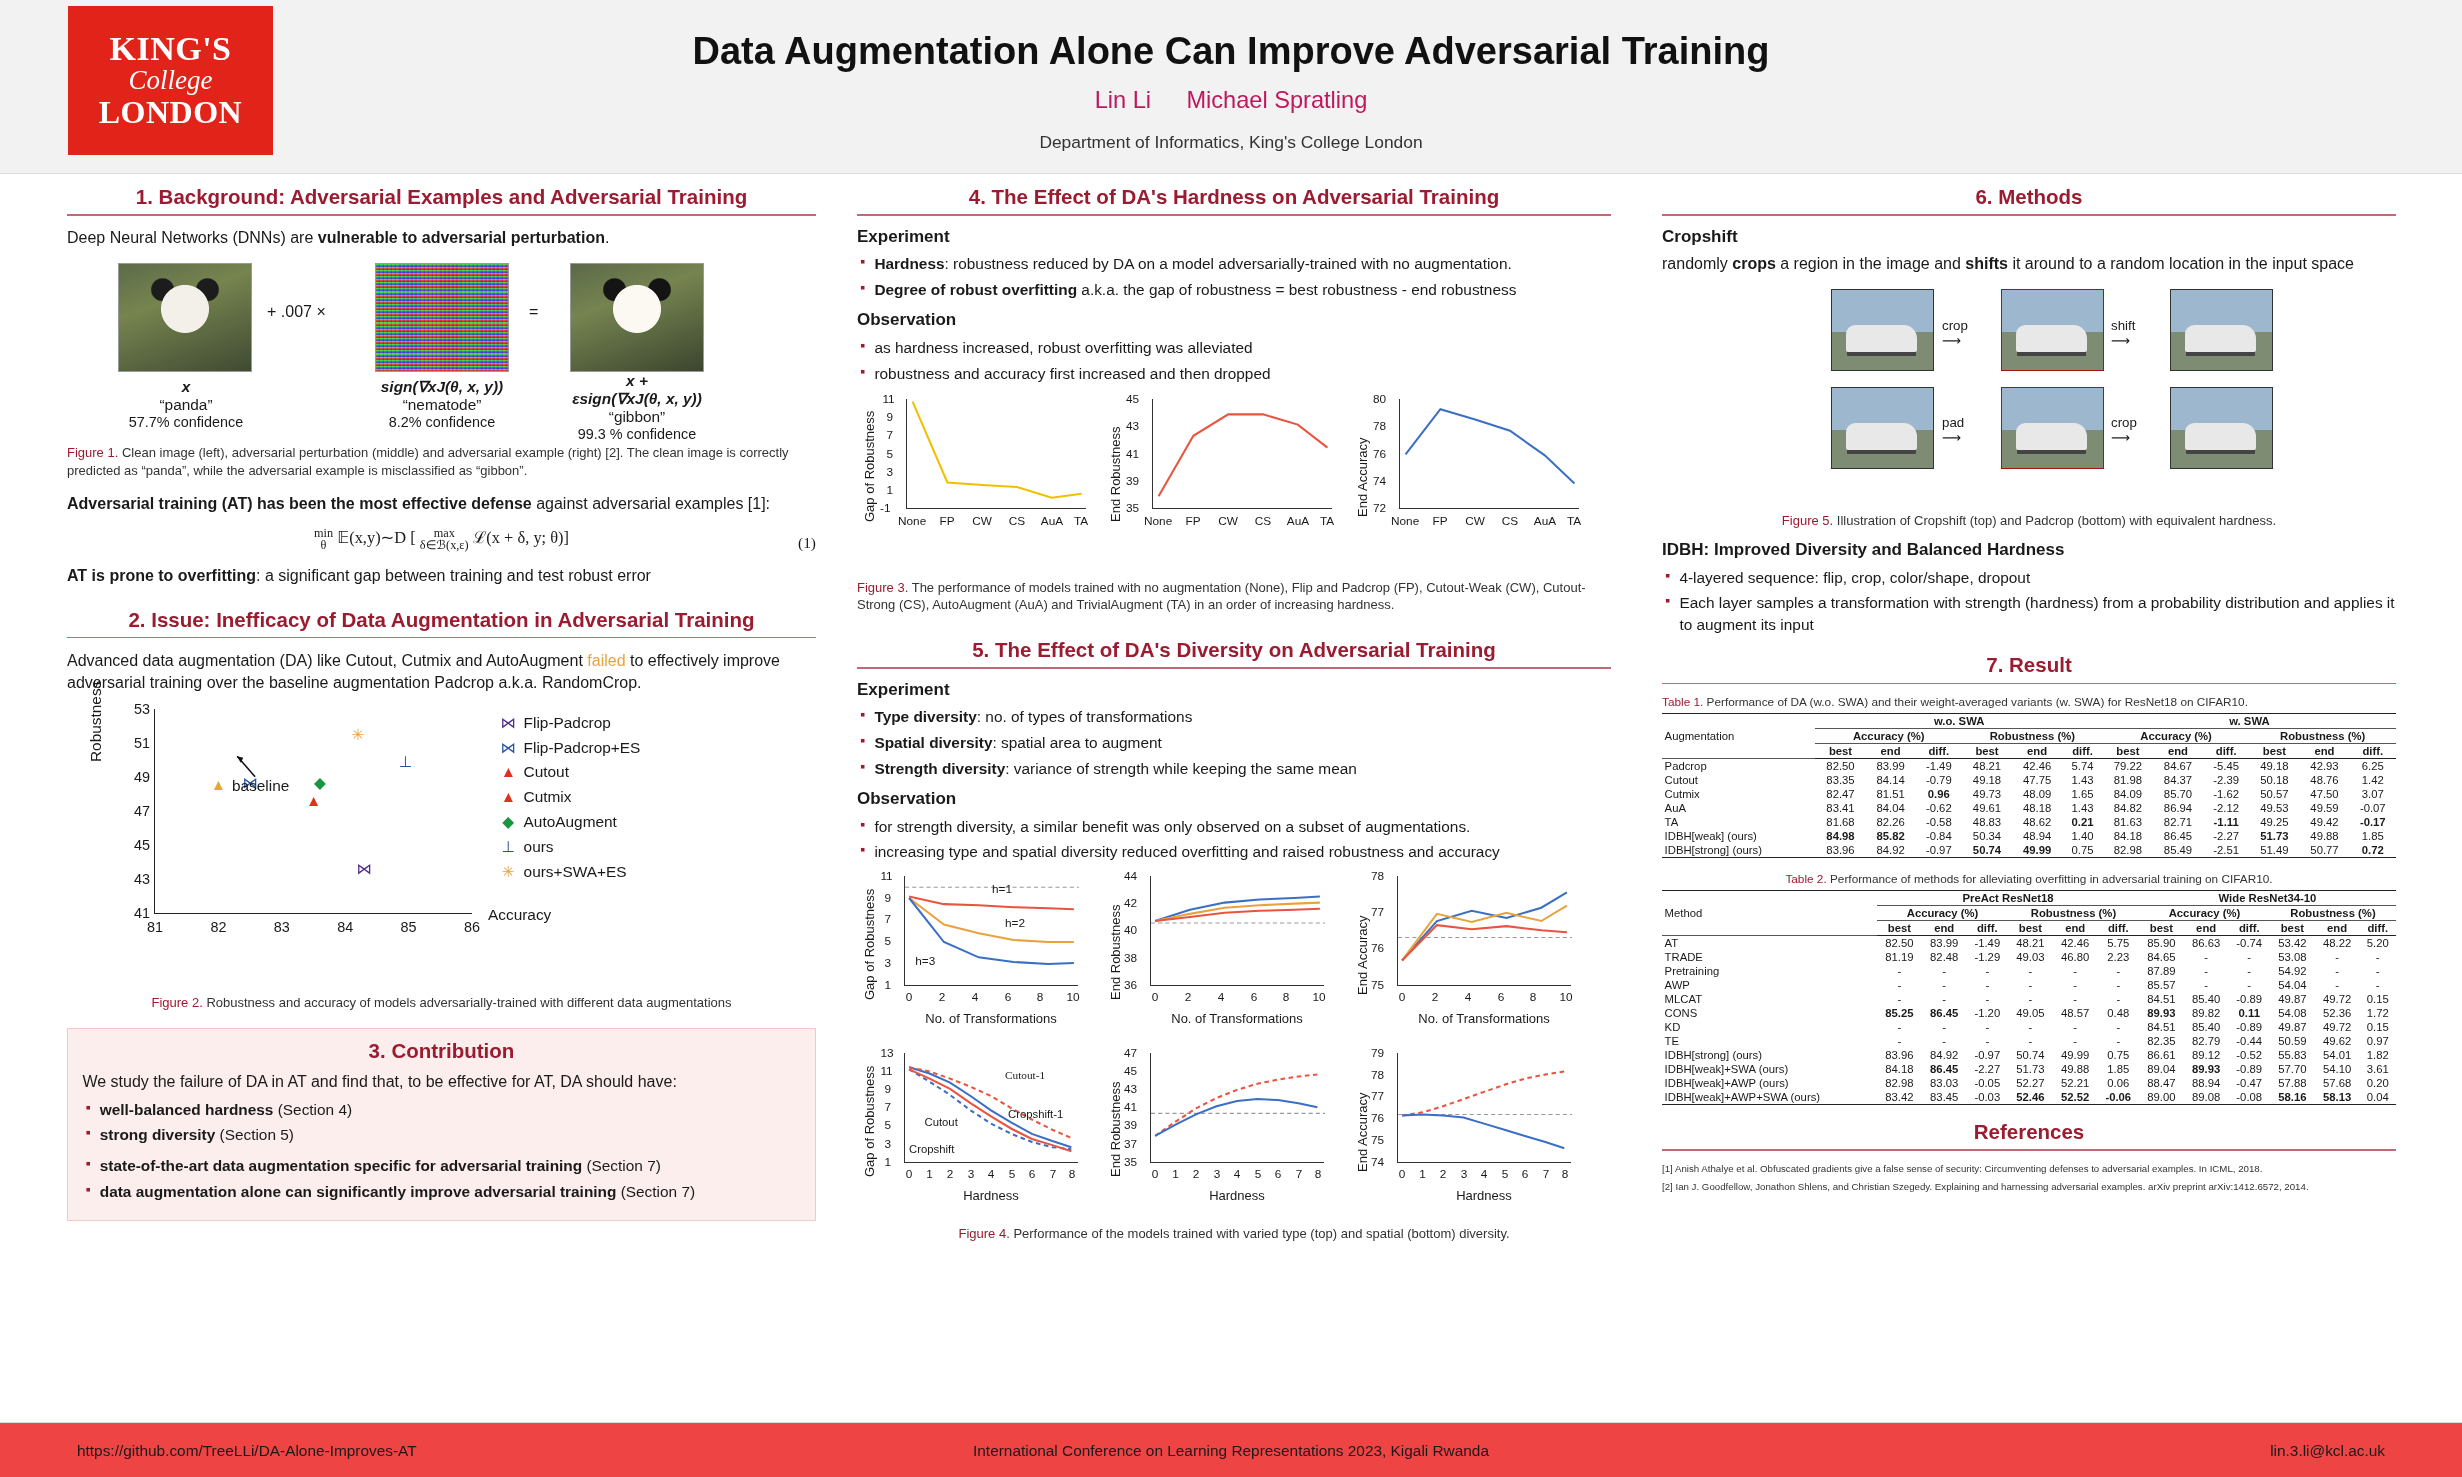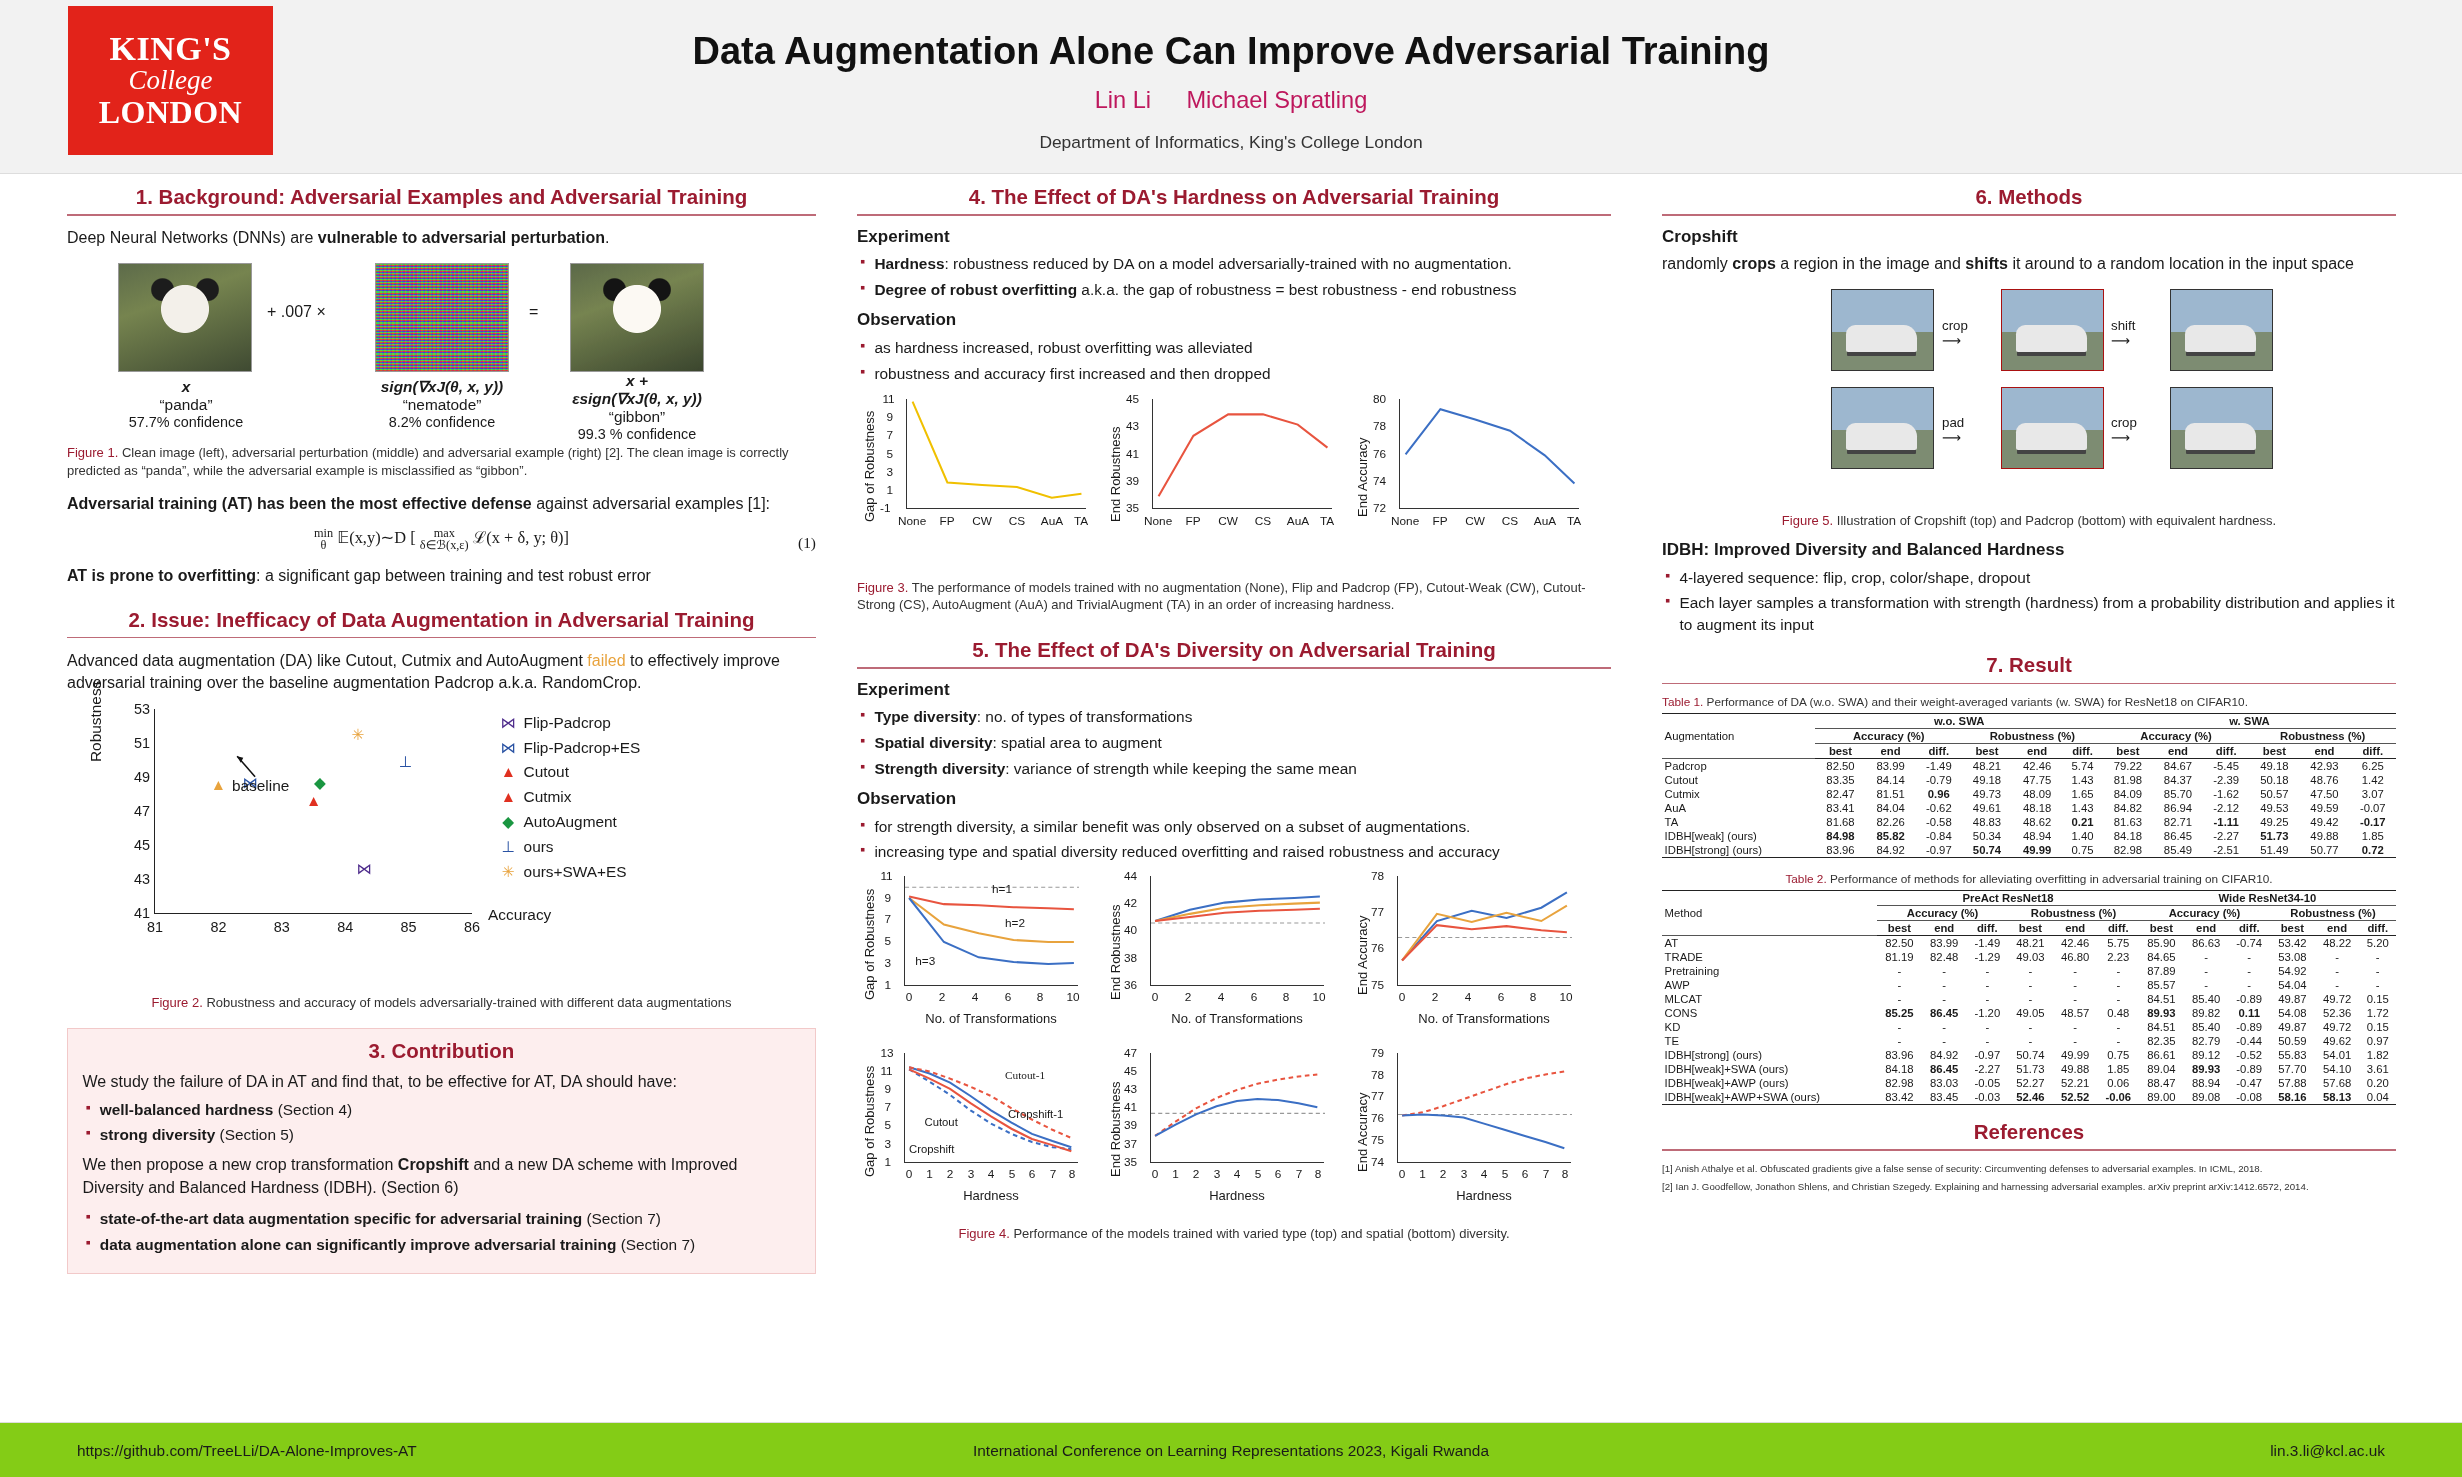--- a/index.html
+++ b/index.html
@@ -109,21 +109,21 @@
   .tbl .rule-bot td, .tbl .rule-bot th { border-bottom:1px solid #222; }
   .tbl .thin td, .tbl .thin th { border-bottom:0.5px solid #555; }
   .tbl-cap { font-size:11.8px; color:#333; margin:8.2px 0 4.1px 0; }
   .tbl-cap .cap-lab { color:#9b1b30; }
   .bf { font-weight:bold; }
 
   .refs { margin-top:9.2px; font-size:9.7px; line-height:1.5; color:#333; }
   .refs .ri { margin:3.1px 0; }
 
   
-  .footer { position:absolute; left:0; bottom:0; width:2462px; height:56px; background:#84cc16; border-top:1px solid #ddd; }
+  .footer { position:absolute; left:0; bottom:0; width:2462px; height:56px; background:#ef4444; border-top:1px solid #ddd; }
   .footer .fl { position:absolute; left:77px; top:18.5px; font-size:15.4px; }
   .footer .fc { position:absolute; left:0; top:18.5px; width:2462px; text-align:center; font-size:15.4px; }
   .footer .fr { position:absolute; right:77px; top:18.5px; font-size:15.4px; }
 </style>
 </head>
 <body>
 
 <div class="poster">
 
   <div class="header">
@@ -264,23 +264,20 @@
       </div>
     </div>
 
     <div class="contrib">
       <div class="sec-title" style="margin-bottom:8.2px;">3. Contribution</div>
       <div class="body-text">We study the failure of DA in AT and find that, to be effective for AT, DA should have:</div>
       <ul class="bul">
         <li><span class="bold">well-balanced hardness</span><span> (Section 4)</span></li>
         <li><span class="bold">strong diversity</span><span> (Section 5)</span></li>
       </ul>
-      <div class="body-text" style="margin-top:8.2px;">
-        <span>We then propose a new crop transformation </span><span class="bold">Cropshift</span><span> and a new DA scheme with Improved Diversity and Balanced Hardness (IDBH). (Section 6)</span>
-      </div>
       <ul class="bul" style="margin-top:9.2px;">
         <li><span class="bold">state-of-the-art data augmentation specific for adversarial training</span><span> (Section 7)</span></li>
         <li><span class="bold">data augmentation alone can significantly improve adversarial training</span><span> (Section 7)</span></li>
       </ul>
     </div>
   </div>
 
   <div class="col col2">
 
     <div>

